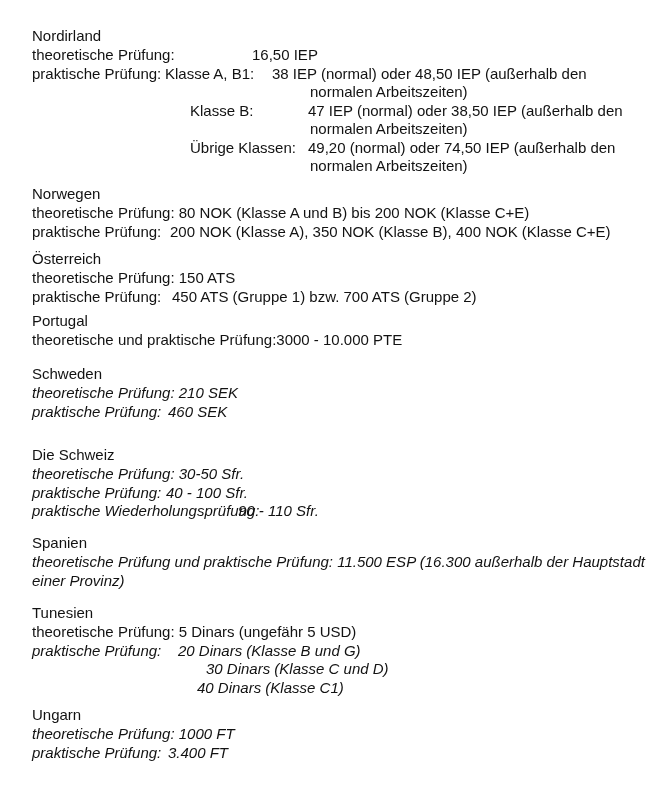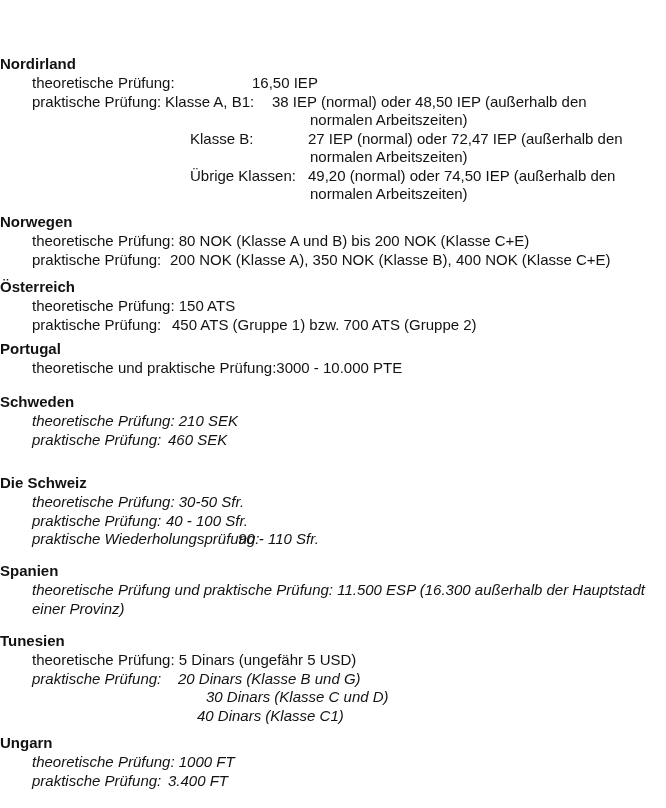--- a/index.html
+++ b/index.html
@@ -7,21 +7,21 @@
     position: relative;
     width: 666px;
     height: 808px;
     background: #ffffff;
     font-family: "Liberation Sans", sans-serif;
     font-size: 15px;
     color: #121212;
     overflow: hidden;
   }
   .sec { position: absolute; left: 0; right: 0; }
-  .hd  { font-weight: bold; height: 20px; line-height: 20px; white-space: nowrap; margin-top: 28px; }
+  .hd  { font-weight: normal; height: 20px; line-height: 20px; padding-left: 32px; white-space: nowrap; }
   .ln  { position: relative; height: 18.5px; line-height: 18.5px; }
   .sg  { position: absolute; top: 0; white-space: nowrap; }
   .lni .sg { font-style: italic; text-align: center; }
   
   #sec-nordirland  { top: 26px; }
   #sec-norwegen    { top: 184px; }
   #sec-oesterreich { top: 249px; }
   #sec-portugal    { top: 311px; }
   #sec-schweden    { top: 364px; }
   #sec-schweiz     { top: 445px; }
@@ -43,21 +43,21 @@
     <div class="ln">
       <span class="sg" style="left:32px">praktische Prüfung:</span>
       <span class="sg" style="left:165px">Klasse A, B1:</span>
       <span class="sg" style="left:272px">38 IEP (normal) oder 48,50 IEP (außerhalb den</span>
     </div>
     <div class="ln">
       <span class="sg" style="left:310px">normalen Arbeitszeiten)</span>
     </div>
     <div class="ln">
       <span class="sg" style="left:190px">Klasse B:</span>
-      <span class="sg" style="left:308px">27 IEP (normal) oder 72,47 IEP (außerhalb den</span>
+      <span class="sg" style="left:308px">47 IEP (normal) oder 38,50 IEP (außerhalb den</span>
     </div>
     <div class="ln">
       <span class="sg" style="left:310px">normalen Arbeitszeiten)</span>
     </div>
     <div class="ln">
       <span class="sg" style="left:190px">Übrige Klassen:</span>
       <span class="sg" style="left:308px">49,20 (normal) oder 74,50 IEP (außerhalb den</span>
     </div>
     <div class="ln">
       <span class="sg" style="left:310px">normalen Arbeitszeiten)</span>

